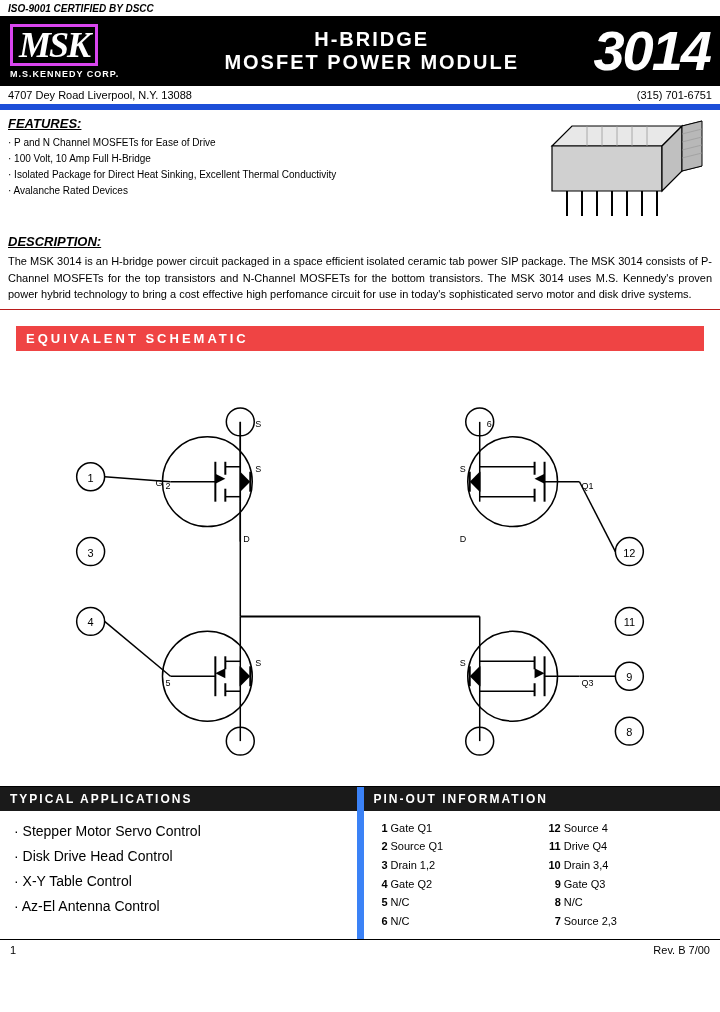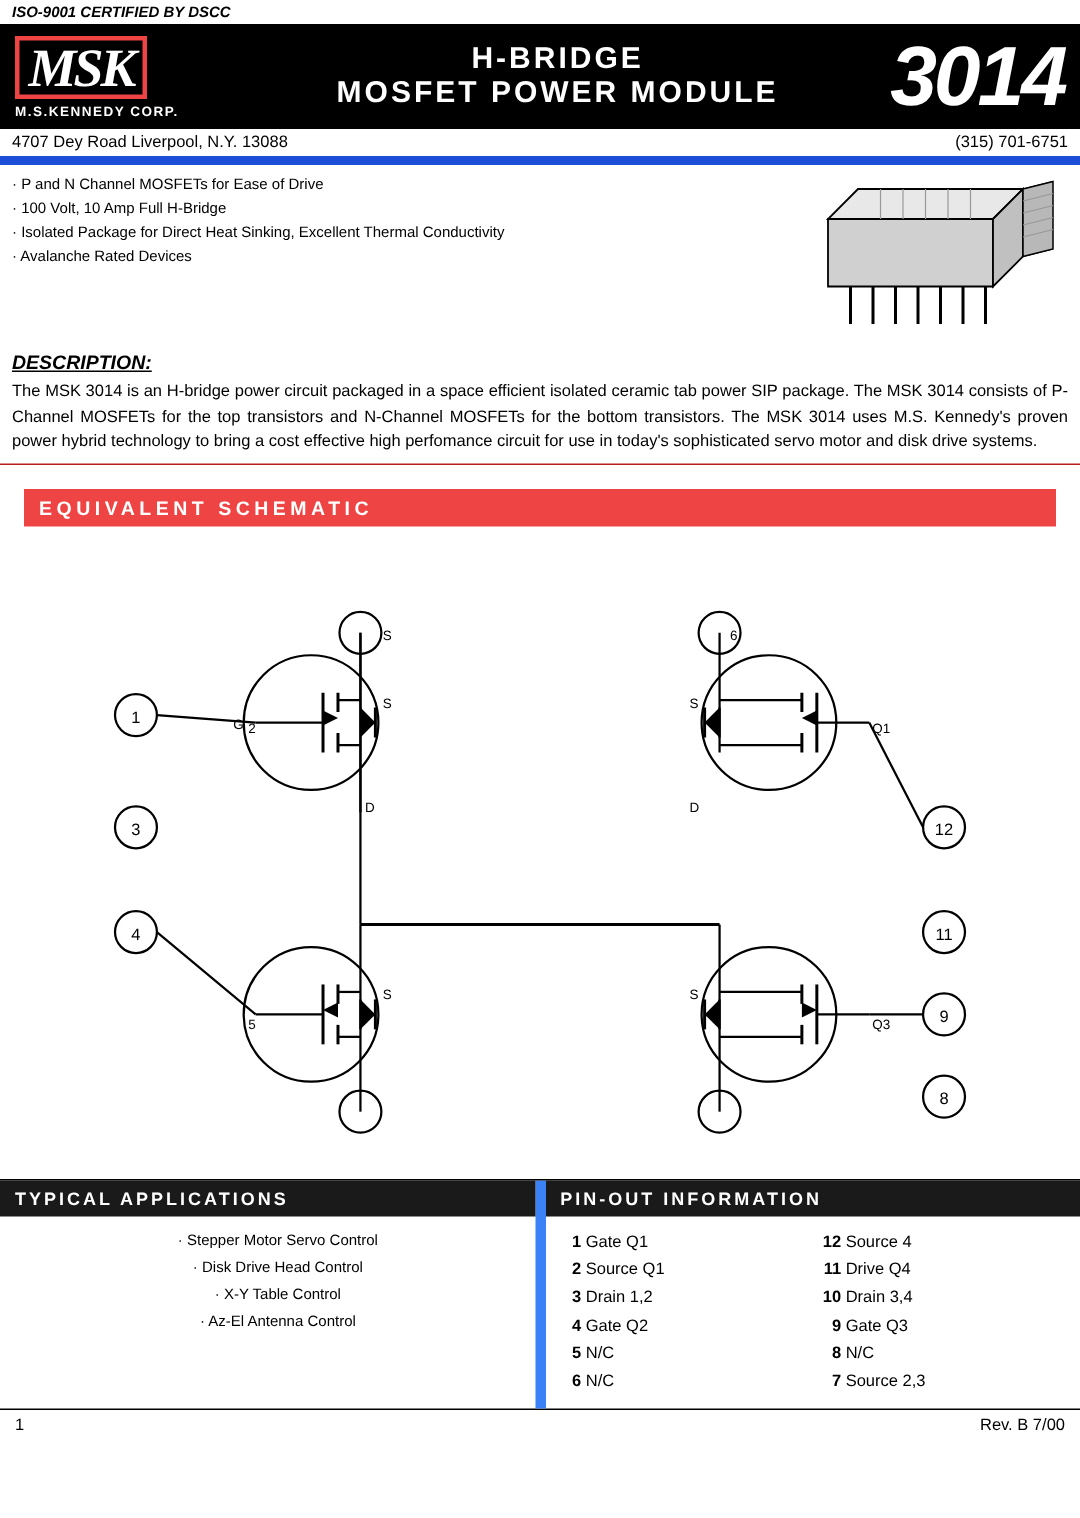--- a/index.html
+++ b/index.html
@@ -40,21 +40,21 @@
       min-width: 130px;
     }
     .logo-msk {
       font-size: 36px;
       font-weight: 900;
       color: #fff;
       font-style: italic;
       letter-spacing: -2px;
       line-height: 1;
       font-family: 'Times New Roman', serif;
-      border: 3px solid #ef4444;
+      border: 3px solid #d946ef;
       padding: 0 6px;
     }
     .logo-sub {
       color: #fff;
       font-size: 9px;
       font-weight: bold;
       letter-spacing: 1px;
       margin-top: 3px;
     }
     .header-title {
@@ -177,24 +177,23 @@
       background: #1a1a1a;
       color: #fff;
       font-weight: bold;
       font-size: 12px;
       letter-spacing: 2px;
       padding: 5px 10px;
       margin-bottom: 8px;
     }
     .app-list {
       list-style: none;
-      font-size: 10px;
+      font-size: 14px;
       line-height: 1.8;
       padding-left: 14px;
-      text-align: center;
     }
     .app-list li::before {
       content: '· ';
     }
 
     .pinout-table {
       font-size: 11px;
       line-height: 1.7;
       padding-left: 10px;
       display: flex;
@@ -251,20 +250,21 @@
   <div class="part-number">3014</div>
 </div>
 
 <div class="address-bar">
   <span>4707 Dey Road  Liverpool, N.Y. 13088</span>
   <span>(315) 701-6751</span>
 </div>
 
 <div class="features-section">
   <div class="features-text">
+    <div class="features-title">FEATURES:</div>
     <ul class="features-list">
       <li>P and N Channel MOSFETs for Ease of Drive</li>
       <li>100 Volt, 10 Amp Full H-Bridge</li>
       <li>Isolated Package for Direct Heat Sinking, Excellent Thermal Conductivity</li>
       <li>Avalanche Rated Devices</li>
     </ul>
   </div>
 
   <div class="chip-image">
     <svg width="180" height="110" viewBox="0 0 180 110">

